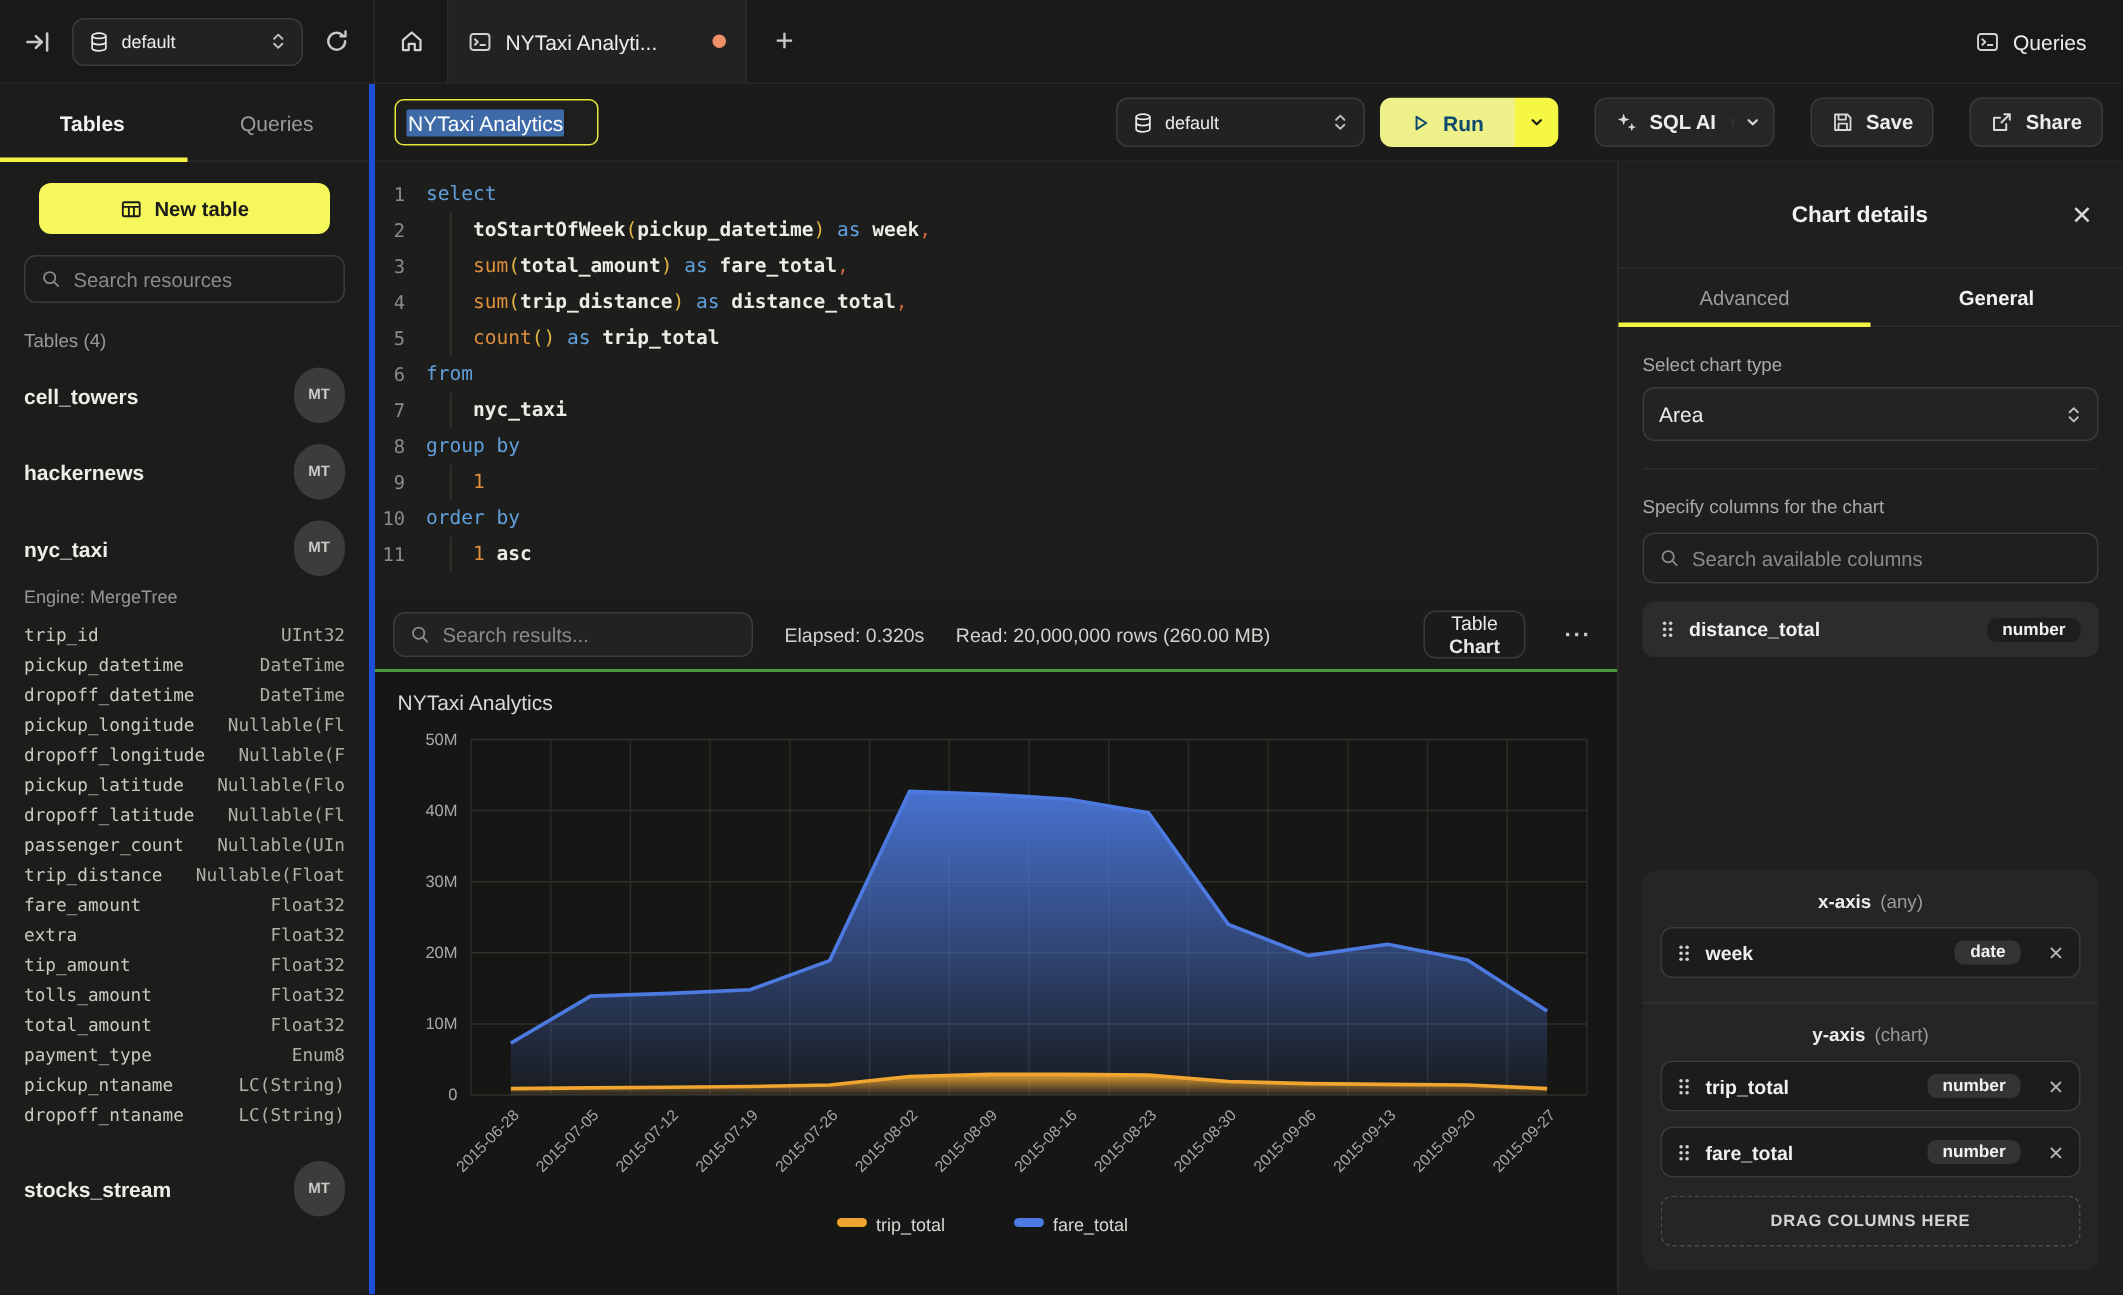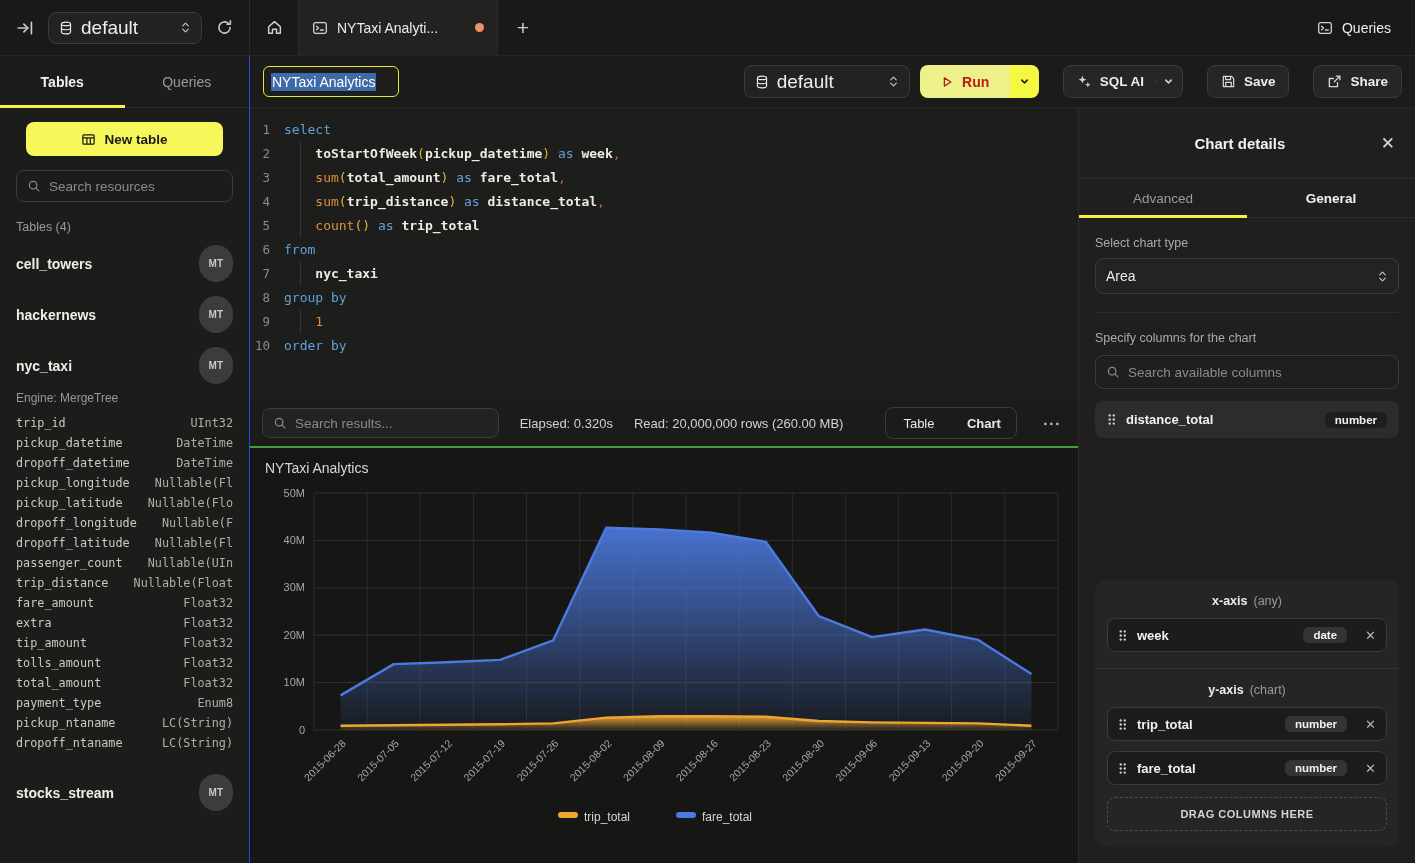--- a/index.html
+++ b/index.html
@@ -10,36 +10,36 @@
   }
   svg { display:block; }
   .ico { display:inline-flex; align-items:center; justify-content:center; flex:none; }
   .ico svg { width:100%; height:100%; }
 
   
   .topbar { height:56px; display:flex; align-items:stretch; background:#191917; border-bottom:1px solid #262624; }
   .topbar-left { width:250px; flex:none; display:flex; align-items:center; padding:0 16px; border-right:1px solid #2a2a28; gap:14px; }
   .icon-btn { color:#c9c9c7; cursor:pointer; display:flex; align-items:center; justify-content:center; }
   .select-box { display:flex; align-items:center; gap:8px; height:32px; padding:0 10px; background:#222220; border:1px solid #3b3b39; border-radius:8px; color:#ececea; cursor:pointer; }
-  .select-box .lbl { font-size:19px; }
+  .select-box .lbl { font-size:12px; }
   .topbar-left .select-box { flex:1; }
   .tabstrip { flex:1; display:flex; align-items:stretch; }
   .home-btn { width:48px; display:flex; align-items:center; justify-content:center; color:#d2d2d0; cursor:pointer; }
   .query-tab { width:200px; background:#232221; border-left:1px solid #2b2b29; border-right:1px solid #2b2b29; display:flex; align-items:center; gap:9px; padding:0 13px; cursor:pointer; }
   .query-tab .t-label { font-size:14px; color:#ececea; white-space:nowrap; overflow:hidden; flex:1; }
   .dirty-dot { width:9px; height:9px; border-radius:50%; background:#ef9168; flex:none; }
   .new-tab-btn { width:50px; display:flex; align-items:center; justify-content:center; color:#c9c9c7; font-size:21px; font-weight:300; cursor:pointer; }
   .topbar-spacer { flex:1; }
   .queries-btn { display:flex; align-items:center; gap:9px; padding:0 24px; color:#ececea; font-size:14px; cursor:pointer; }
 
   
   .frame { display:flex; height:807px; }
 
   
-  .sidebar { width:250px; flex:none; background:#1c1c1a; border-right:1px solid #1d4ed8; display:flex; flex-direction:column; }
+  .sidebar { width:250px; flex:none; background:#1c1c1a; border-right:4px solid #1d4ed8; display:flex; flex-direction:column; }
   .side-tabs { height:52px; flex:none; display:flex; border-bottom:1px solid #2a2a28; position:relative; }
   .side-tab { width:50%; display:flex; align-items:center; justify-content:center; font-size:14px; color:#9a9a98; cursor:pointer; }
   .side-tab.active { color:#f2f2f0; font-weight:700; }
   .side-tabs .active-bar { position:absolute; left:0; bottom:-1px; width:125px; height:3px; background:#f3f444; }
   .new-table-btn { margin:14px 26px 0; height:34px; border-radius:8px; background:#f6f75a; color:#1a1a18; font-weight:700; font-size:13.5px; display:flex; align-items:center; justify-content:center; gap:8px; cursor:pointer; }
   .new-table-btn .ico { width:15px; height:15px; color:#1a1a18; }
   .search-box { display:flex; align-items:center; gap:8px; height:32px; border:1px solid #3c3c3a; border-radius:8px; padding:0 10px; color:#8a8a88; }
   .sidebar .search-box { margin:14px 16px 0; }
   .search-box .ico { width:14px; height:14px; }
   .search-box input { flex:1; min-width:0; background:transparent; border:none; outline:none; color:#dcdcda; font-size:13.5px; font-family:inherit; }
@@ -59,21 +59,21 @@
   .right-col { flex:1; display:flex; flex-direction:column; min-width:0; }
 
   
   .toolbar { height:52px; flex:none; display:flex; align-items:center; padding:0 13px; gap:10px; background:#1b1b19; border-bottom:1px solid #262624; }
   .title-input { width:136px; height:31px; border:1.5px solid #e7e83f; border-radius:6px; background:#1e1e1c; display:flex; align-items:center; padding:0 7px; cursor:text; overflow:hidden; }
   .title-input .sel { background:#3e6aa8; color:#ffffff; font-size:14px; font-weight:500; white-space:nowrap; padding:1px 1px; border-radius:1px; }
   .toolbar .spacer { flex:1; }
   .toolbar .select-box.db { width:166px; height:33px; }
   .select-box .spacer2 { flex:1; }
   .run-btn { display:flex; height:33px; border-radius:8px; overflow:hidden; cursor:pointer; flex:none; }
-  .run-main { width:90px; background:#eef089; color:#b91c1c; display:flex; align-items:center; justify-content:center; gap:8px; font-weight:700; font-size:14px; }
+  .run-main { width:90px; background:#eef089; color:#0c4a6e; display:flex; align-items:center; justify-content:center; gap:8px; font-weight:700; font-size:14px; }
   .run-main .ico { width:14px; height:14px; }
   .run-chev { width:29px; background:#f6f743; color:#1d1d12; display:flex; align-items:center; justify-content:center; }
   .ghost-btn { height:33px; border:1px solid #3a3a38; border-radius:8px; background:#262625; display:flex; align-items:center; gap:8px; padding:13px 13px; font-size:13.5px; font-weight:600; color:#ececea; cursor:pointer; flex:none; }
   .ghost-btn .ico { width:15px; height:15px; color:#d8d8d6; }
   .sqlai-btn { padding-right:0; }
   .sqlai-chev { align-self:stretch; display:flex; align-items:center; justify-content:center; width:27px; border-left:1px solid #3a3a38; color:#bdbdbb; margin-left:3px; }
   .gap-lg { margin-left:14px; }
 
   
   .editor { height:292px; flex:none; background:#1d1d1b; padding-top:10px; font-family:"DejaVu Sans Mono", monospace; font-size:13px; overflow:hidden; cursor:text; }
@@ -86,21 +86,21 @@
   .tk-id { color:#edebe5; font-weight:700; }
   .tk-pa { color:#e3b341; }
   .tk-pu { color:#c96342; }
   .tk-nu { color:#dd8f3d; }
 
   
   .results-bar { height:46px; flex:none; display:flex; align-items:center; gap:21px; padding:0 12px; background:#1b1b19; }
   .results-bar .search-box { width:240px; height:30px; background:#222220; }
   .stat { font-size:13px; color:#d2d2d0; white-space:nowrap; }
   .results-bar .spacer { flex:1; }
-  .view-toggle { display:flex; height:32px; border:1px solid #3a3a38; border-radius:8px; overflow:hidden; }
+  .view-toggle { display:flex; height:32px; border:1px solid #3a3a38; border-radius:8px; overflow:hidden;flex-direction:column; }
   .view-seg { width:66px; display:flex; align-items:center; justify-content:center; font-size:13px; color:#e8e8e6; cursor:pointer; }
   .view-seg.active { background:#38383
 6; font-weight:600; }
   .more-btn { width:28px; text-align:center; color:#c8c8c6; font-size:15px; font-weight:700; letter-spacing:1px; cursor:pointer; }
 
   
   .chart-panel { flex:1; background:#161614; border-top:2px solid #4b9a41; position:relative; overflow:hidden; }
   .chart-title { position:absolute; top:12px; left:15px; font-size:14px; color:#d8d8d6; }
   .chart-mount { position:absolute; top:0; left:0; }
   svg text { font-family:"Liberation Sans", sans-serif; }
@@ -258,26 +258,26 @@
             </div>
         <div class="col-row">
               <span class="c-name">dropoff_datetime</span>
               <span class="c-type">DateTime</span>
             </div>
         <div class="col-row">
               <span class="c-name">pickup_longitude</span>
               <span class="c-type">Nullable(Fl</span>
             </div>
         <div class="col-row">
+              <span class="c-name">dropoff_longitude</span>
+              <span class="c-type">Nullable(F</span>
+            </div>
+        <div class="col-row">
               <span class="c-name">pickup_latitude</span>
               <span class="c-type">Nullable(Flo</span>
-            </div>
-        <div class="col-row">
-              <span class="c-name">dropoff_longitude</span>
-              <span class="c-type">Nullable(F</span>
             </div>
         <div class="col-row">
               <span class="c-name">dropoff_latitude</span>
               <span class="c-type">Nullable(Fl</span>
             </div>
         <div class="col-row">
               <span class="c-name">passenger_count</span>
               <span class="c-type">Nullable(UIn</span>
             </div>
         <div class="col-row">
@@ -438,20 +438,24 @@
             <span class="ln">8</span>
             <span class="code"><span class="tk-kw">group by</span></span>
           </div>
             <div class="code-line indented">
             <span class="ln">9</span>
             <span class="code"><span class="tk-ws">    </span><span class="tk-nu">1</span></span>
           </div>
             <div class="code-line">
             <span class="ln">10</span>
             <span class="code"><span class="tk-kw">order by</span></span>
+          </div>
+            <div class="code-line indented">
+            <span class="ln">11</span>
+            <span class="code"><span class="tk-ws">    </span><span class="tk-nu">1</span><span class="tk-ws"> </span><span class="tk-id">asc</span></span>
           </div>
           </div>
 
         <div class="results-bar">
           <div class="search-box">
             <span class="ico">
                 <svg viewBox="0 0 16 16" fill="none" stroke="currentColor" stroke-width="1.4" stroke-linecap="round">
                   <circle cx="7" cy="7" r="4.3"></circle>
                   <path d="M10.4 10.4l3.1 3.1"></path>
                 </svg>

